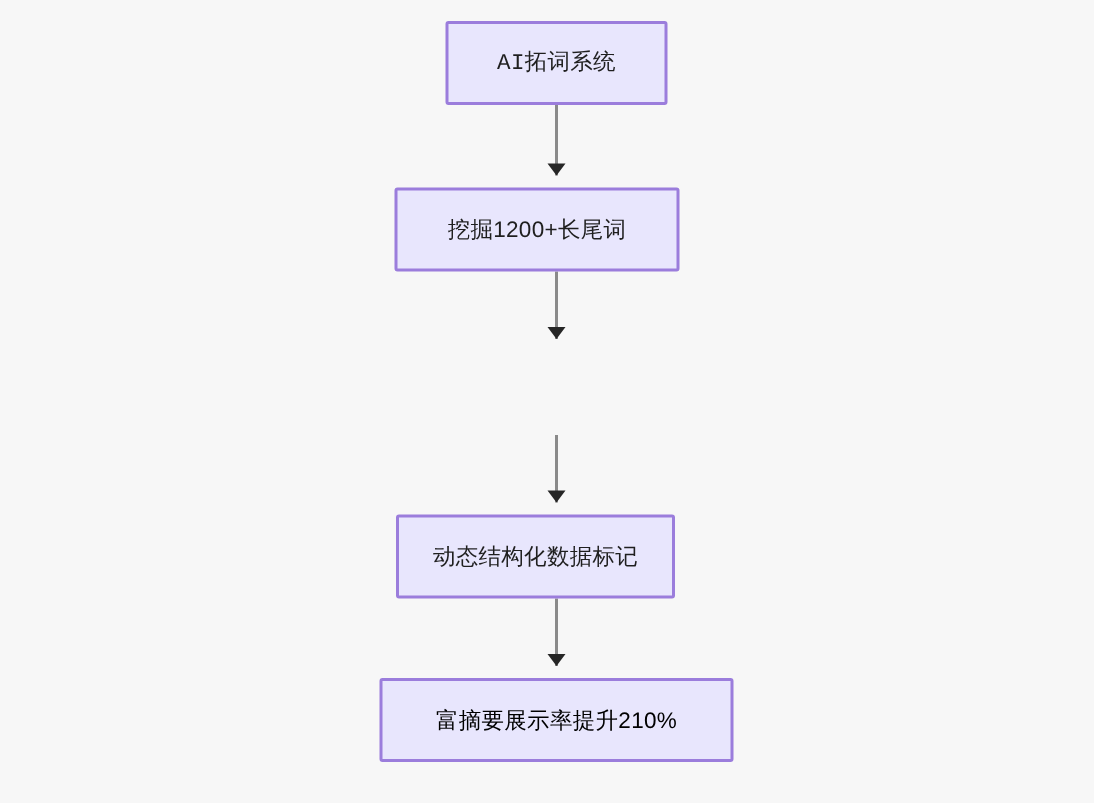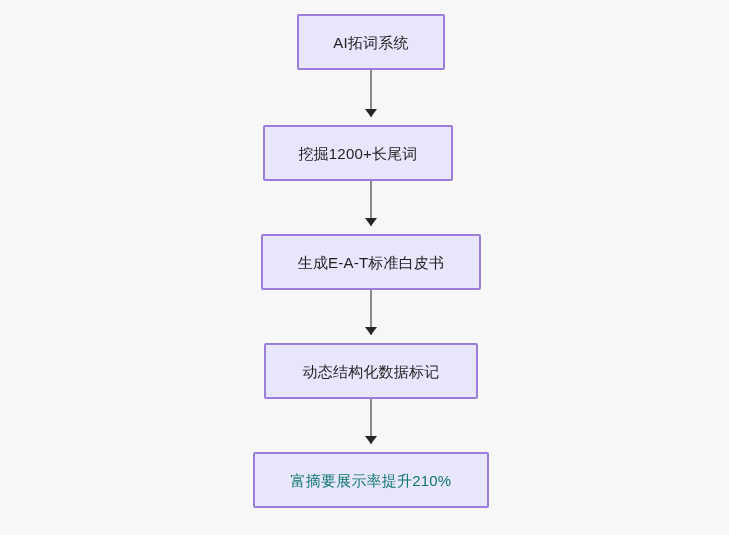--- a/index.html
+++ b/index.html
@@ -60,29 +60,26 @@
 
   <div class="edge" style="left: 370px; top: 181px; height: 45px; background: rgb(138, 138, 138);"></div>
   <div class="arrowhead" style="left: 365px; top: 218px; border-top-color: rgb(38, 38, 38);"></div>
 
   <div class="edge" style="left: 370px; top: 290px; height: 45px; background: rgb(138, 138, 138);"></div>
   <div class="arrowhead" style="left: 365px; top: 327px; border-top-color: rgb(38, 38, 38);"></div>
 
   <div class="edge" style="left: 370px; top: 399px; height: 45px; background: rgb(138, 138, 138);"></div>
   <div class="arrowhead" style="left: 365px; top: 436px; border-top-color: rgb(38, 38, 38);"></div>
 
-  <div class="node" style="left: 297px; top: 14px; width: 148px; height: 56px; background: rgb(232, 230, 253); border-color: rgb(155, 125, 220); color: rgb(31, 31, 31);">
+  <div class="node" style="left: 297px; top: 14px; width: 148px; height: 56px; background: rgb(232, 230, 253); border-color: rgb(155, 125, 220); color: rgb(31, 31, 31); font-family: Liberation Mono, monospace;">
     <span class="node-label">AI拓词系统</span>
   </div>
   <div class="node" style="left: 263px; top: 125px; width: 190px; height: 56px; background: rgb(232, 230, 253); border-color: rgb(155, 125, 220); color: rgb(31, 31, 31);">
     <span class="node-label">挖掘1200+长尾词</span>
   </div>
-  <div class="node" style="left: 261px; top: 234px; width: 220px; height: 56px; background: rgb(232, 230, 253); border-color: rgb(155, 125, 220); color: rgb(31, 31, 31);">
-    <span class="node-label">生成E-A-T标准白皮书</span>
-  </div>
-  <div class="node" style="left: 264px; top: 343px; width: 214px; height: 56px; background: rgb(232, 230, 253); border-color: rgb(155, 125, 220); color: rgb(31, 31, 31);">
+  <div class="node" style="left: 264px; top: 343px; width: 186px; height: 56px; background: rgb(232, 230, 253); border-color: rgb(155, 125, 220); color: rgb(31, 31, 31);">
     <span class="node-label">动态结构化数据标记</span>
   </div>
-  <div class="node" style="left: 253px; top: 452px; width: 236px; height: 56px; background: rgb(232, 230, 253); border-color: rgb(155, 125, 220); color: #0f766e;">
+  <div class="node" style="left: 253px; top: 452px; width: 236px; height: 56px; background: rgb(232, 230, 253); border-color: rgb(155, 125, 220); color: #000000;">
     <span class="node-label">富摘要展示率提升210%</span>
   </div>
 
 </div>
 
 </body></html>

